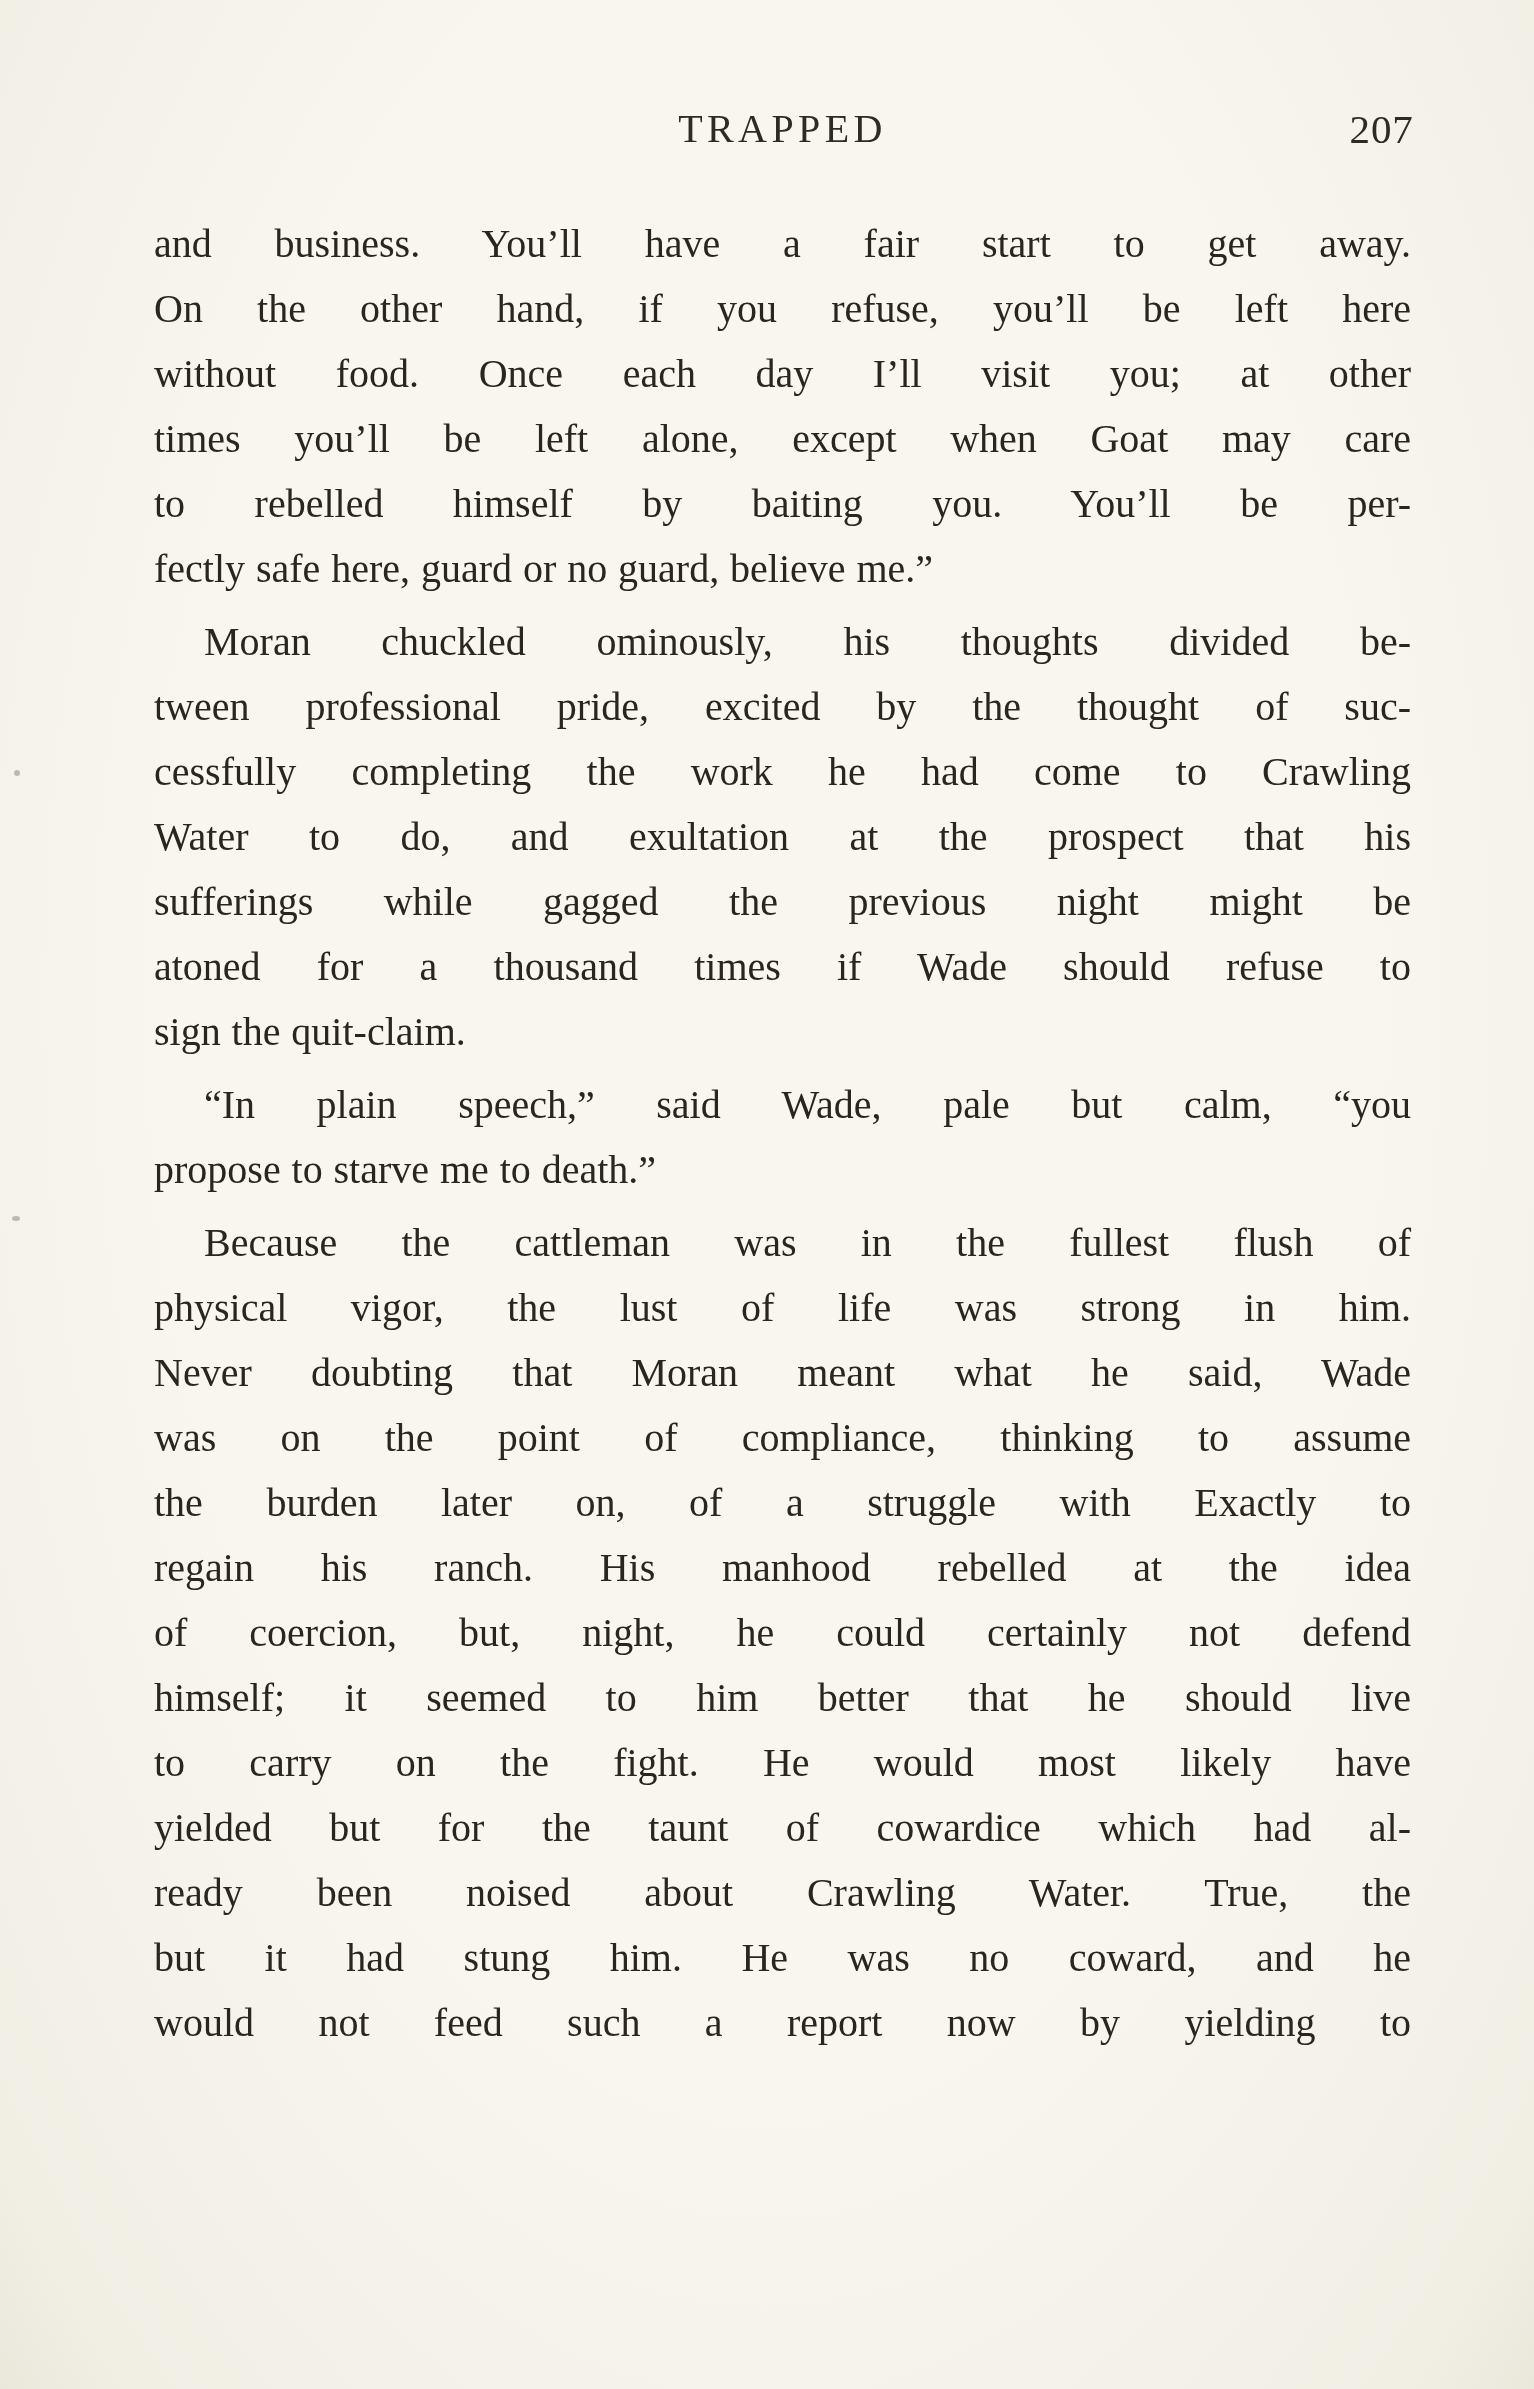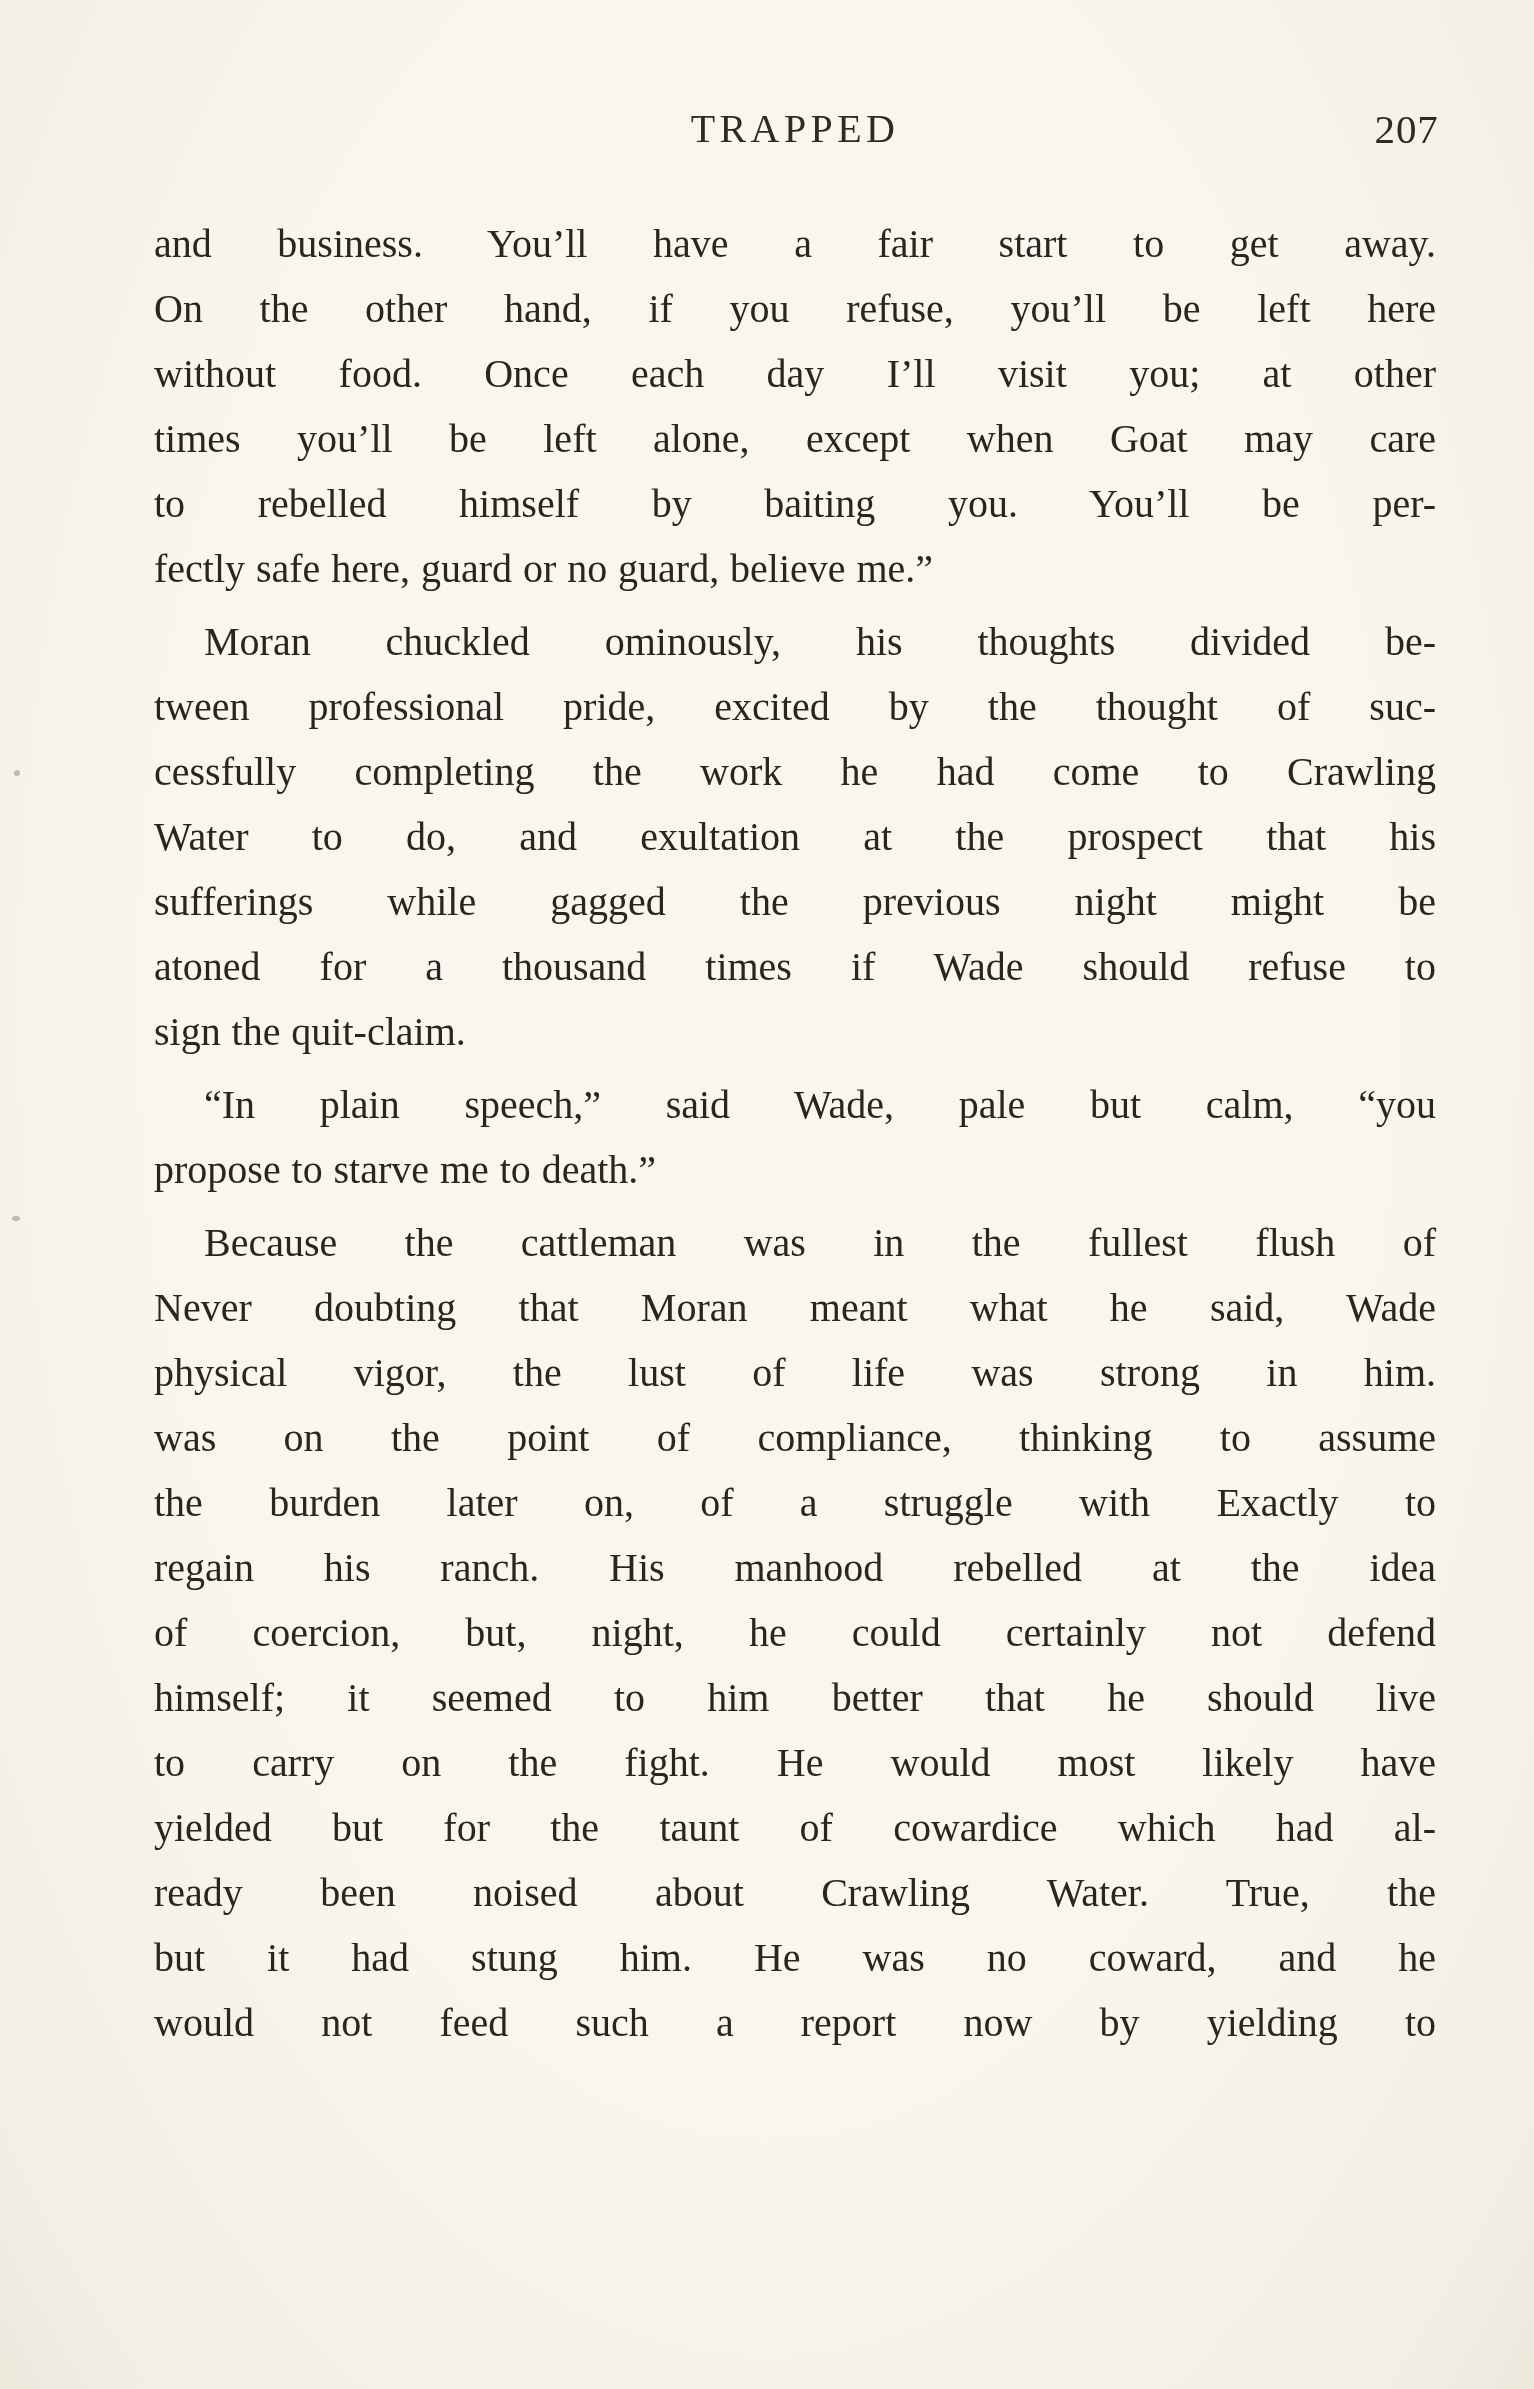--- a/index.html
+++ b/index.html
@@ -9,21 +9,21 @@
   body {
     background: #e9e6dd;
     font-family: "Liberation Serif", "DejaVu Serif", serif;
   }
   .page {
     position: relative;
     width: 1535px;
     height: 2389px;
     box-sizing: border-box;
     margin: 0 auto;
-    padding: 105px 91px 0 146px;
+    padding: 105px 116px 0 146px;
     background: radial-gradient(ellipse at 50% 42%, #f8f6ef 55%, #f1eee4 92%, #eae7db 100%);
     color: #29261f;
     overflow: hidden;
   }
   .page-header {
     position: relative;
     height: 55px;
     margin-bottom: 51px;
   }
   .running-title {
@@ -104,22 +104,22 @@
     </div>
 
     <div class="paragraph">
       <div class="line indent">“In plain speech,” said Wade, pale but calm, “you</div>
       <div class="line flush">propose to starve me to death.”</div>
     </div>
 
 
     <div class="paragraph">
       <div class="line indent">Because the cattleman was in the fullest flush of</div>
+      <div class="line">physical vigor, the lust of life was strong in him.</div>
       <div class="line">Never doubting that Moran meant what he said, Wade</div>
-      <div class="line">physical vigor, the lust of life was strong in him.</div>
       <div class="line">was on the point of compliance, thinking to assume</div>
       <div class="line">the burden later on, of a struggle with Exactly to</div>
       <div class="line">regain his ranch.  His manhood rebelled at the idea</div>
       <div class="line">of coercion, but, night, he could certainly not defend</div>
       <div class="line">himself; it seemed to him better that he should live</div>
       <div class="line">to carry on the fight.  He would most likely have</div>
       <div class="line">yielded but for the taunt of cowardice which had al-</div>
       <div class="line">ready been noised about Crawling Water.  True, the</div>
       <div class="line">but it had stung him.  He was no coward, and he</div>
       <div class="line">would not feed such a report now by yielding to</div>

